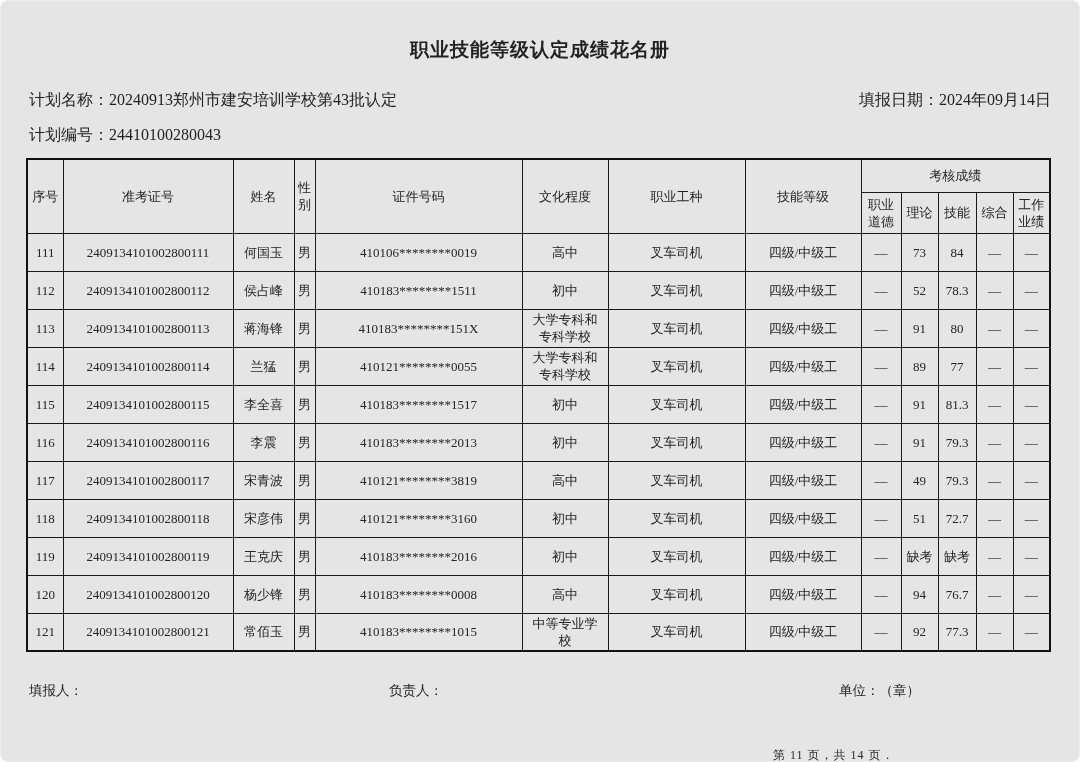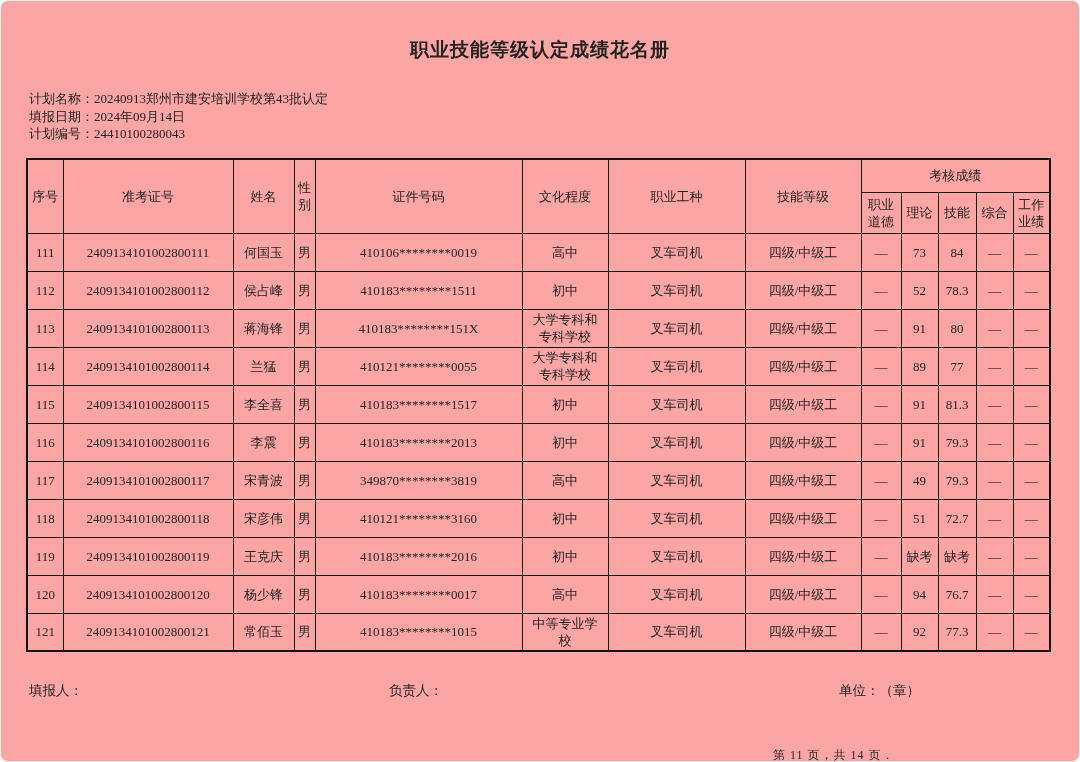--- a/index.html
+++ b/index.html
@@ -4,21 +4,21 @@
 <style>
   html, body {
     margin: 0;
     padding: 0;
     background: #ffffff;
   }
   .page {
     position: relative;
     width: 1080px;
     height: 762px;
-    background: #fca5a5;
+    background: #e5e5e5;
     border: 1px solid #ececec;
     border-radius: 8px;
     box-sizing: border-box;
     font-family: "Liberation Serif", "DejaVu Serif", serif;
     color: #1c1c1c;
     overflow: hidden;
   }
   .doc-title {
     margin: 0;
     padding-top: 36px;
@@ -27,24 +27,23 @@
     font-size: 19px;
     font-weight: bold;
     letter-spacing: 1px;
     color: #222;
   }
   .meta-row {
     position: absolute;
     left: 28px;
     right: 28px;
     display: flex;
-    justify-content: flex-start;
-    font-size: 13px;
+    justify-content: space-between;
+    font-size: 16px;
     color: #222;
-    flex-direction: column;
   }
   .meta-row-1 { top: 89px; }
   .meta-row-2 { top: 124px; }
   .meta-item { white-space: nowrap; }
 
   table.roster {
     position: absolute;
     top: 157px;
     left: 25px;
     width: 1023px;
@@ -243,21 +242,21 @@
     <td>79.3</td>
     <td>—</td>
     <td>—</td>
   </tr>
 
   <tr>
     <td>117</td>
     <td>2409134101002800117</td>
     <td>宋青波</td>
     <td>男</td>
-    <td>349870********3819</td>
+    <td>410121********3819</td>
     <td class="c-education">高中</td>
     <td>叉车司机</td>
     <td>四级/中级工</td>
     <td>—</td>
     <td>49</td>
     <td>79.3</td>
     <td>—</td>
     <td>—</td>
   </tr>
 
@@ -291,21 +290,21 @@
     <td>缺考</td>
     <td>—</td>
     <td>—</td>
   </tr>
 
   <tr>
     <td>120</td>
     <td>2409134101002800120</td>
     <td>杨少锋</td>
     <td>男</td>
-    <td>410183********0017</td>
+    <td>410183********0008</td>
     <td class="c-education">高中</td>
     <td>叉车司机</td>
     <td>四级/中级工</td>
     <td>—</td>
     <td>94</td>
     <td>76.7</td>
     <td>—</td>
     <td>—</td>
   </tr>
 

